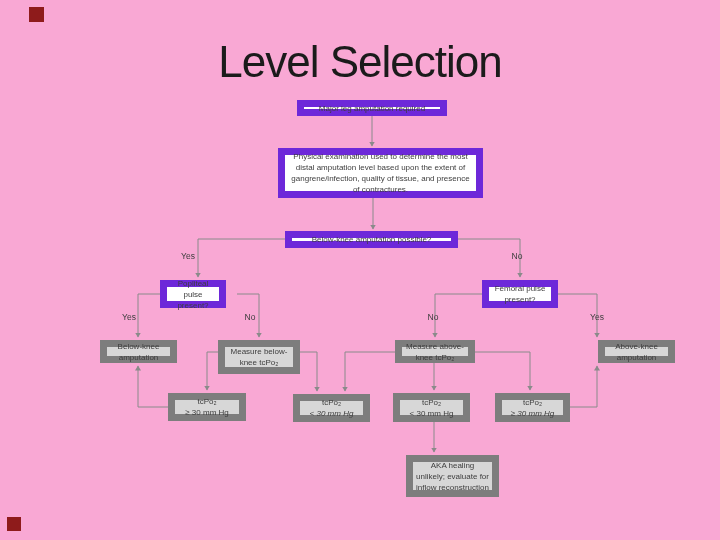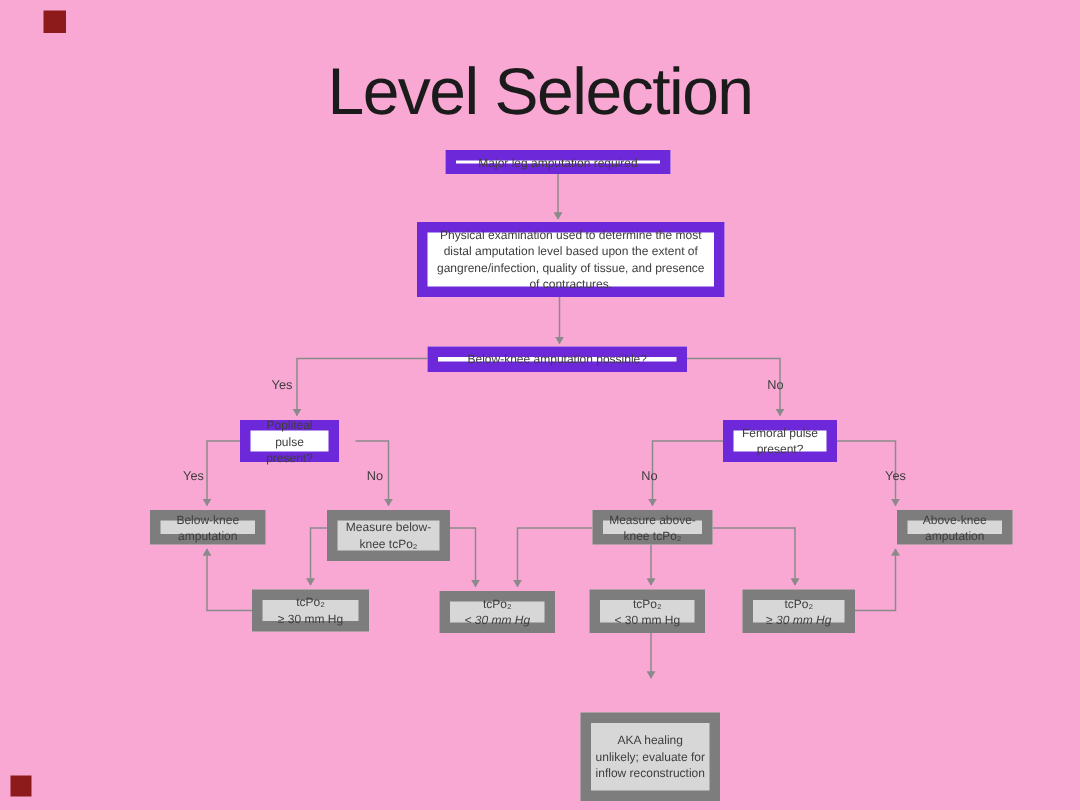--- a/index.html
+++ b/index.html
@@ -106,21 +106,21 @@
   <div class="node node--gray" style="left:393px;top:393px;width:77px;height:29px;">
     <span>tcPo₂</span>
     <span>&lt; 30 mm Hg</span>
   </div>
 
   <div class="node node--gray" style="left:495px;top:393px;width:75px;height:29px;">
     <span>tcPo₂</span>
     <span class="l2-italic">≥ 30 mm Hg</span>
   </div>
 
-  <div class="node node--gray" style="left:387px;top:455px;width:93px;height:59px;margin-top:20px;">AKA healing unlikely; evaluate for inflow reconstruction</div>
+  <div class="node node--gray" style="left:406px;top:455px;width:93px;height:42px;">AKA healing unlikely; evaluate for inflow reconstruction</div>
 
   <div class="lbl" style="left:173px;top:251px;">Yes</div>
   <div class="lbl" style="left:502px;top:251px;">No</div>
   <div class="lbl" style="left:114px;top:312px;">Yes</div>
   <div class="lbl" style="left:235px;top:312px;">No</div>
   <div class="lbl" style="left:418px;top:312px;">No</div>
   <div class="lbl" style="left:582px;top:312px;">Yes</div>
 
 
 </div>

